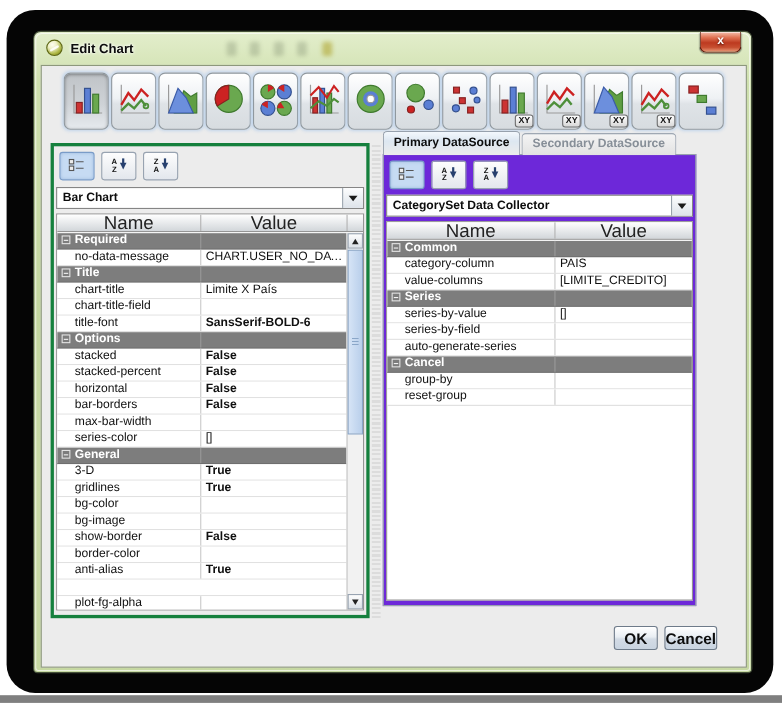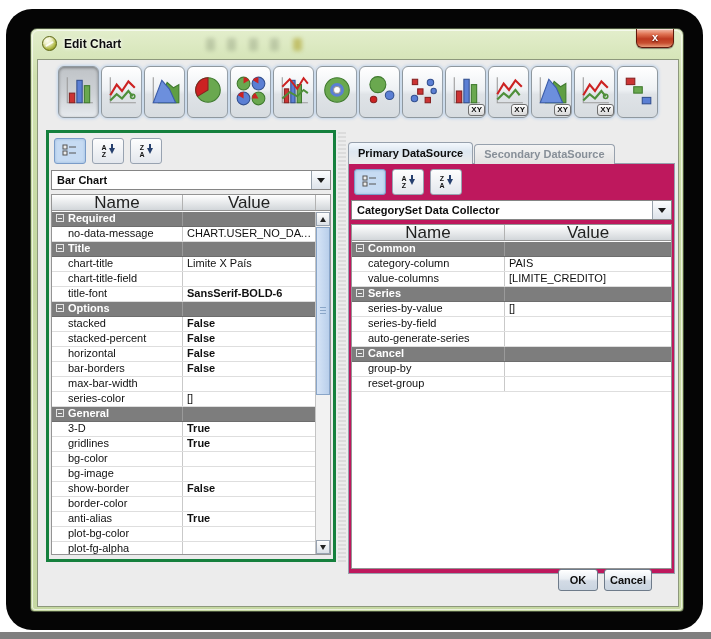--- a/index.html
+++ b/index.html
@@ -44,21 +44,21 @@
     box-shadow:inset 0 1px 3px rgba(0,0,0,.38), 0 0 3px 1px #c2d5eb; }
   .ct-btn svg { position:absolute; left:4px; top:8px; }
   .xy-badge { position:absolute; right:0px; bottom:1px; background:linear-gradient(#ffffff,#d8d8d8);
     border:1px solid #6e6e6e; border-radius:3px; font-size:8px; font-weight:bold; color:#111;
     padding:0 2px; line-height:10px; }
 
   
   .left-panel { position:absolute; left:8px; top:70px; width:290px; height:432px; border:3px solid #15803d; background:#ececec; }
   .splitter { position:absolute; left:300px; top:70px; width:8px; height:432px;
     background:repeating-linear-gradient(180deg,#ececec 0 2px,#dcdcdc 2px 4px); cursor:col-resize; }
-  .right-panel { position:absolute; left:310px; top:82px; width:327px; height:432px; }
+  .right-panel { position:absolute; left:310px; top:59px; width:285px; height:432px; }
 
   .mini-toolbar { position:absolute; left:5px; top:5px; display:flex; gap:6px; }
   .mini-btn { width:32px; height:26px; border:1px solid #98a3b1; border-radius:3px;
     background:linear-gradient(180deg,#fdfdfd,#e3e7ed); display:flex; align-items:center; justify-content:center; cursor:pointer; }
   .mini-btn.selected { background:#c6dbf3; border-color:#7a9cc8; box-shadow:inset 0 0 3px #9ab8dc; }
 
   .combobox { position:absolute; left:2px; right:2px; height:20px; border:1px solid #858585; background:#fff; cursor:pointer; }
   .cb-text { position:absolute; left:5px; top:3px; font-size:11px; font-weight:bold; color:#0d0d0d; white-space:nowrap; }
   .cb-arrow-btn { position:absolute; right:0; top:0; width:19px; height:100%;
     background:linear-gradient(180deg,#fcfdfe,#dde3ea); border-left:1px solid #98a2ac;
@@ -99,34 +99,34 @@
     background:linear-gradient(90deg,#d6e4f6,#b9cfeb); border:1px solid #89a5c8; cursor:grab; }
   .sb-thumb::after { content:''; position:absolute; left:3px; right:3px; top:50%; margin-top:-4px; height:8px;
     background:repeating-linear-gradient(180deg,#8aa6c8 0 1px,transparent 1px 3px); }
 
   
   .tabs { position:absolute; left:0; top:0; height:22px; display:flex; z-index:2; }
   .tab { font-size:11px; font-weight:bold; padding:0 9px; border:1px solid #97a1ad; border-bottom:none;
     border-radius:4px 4px 0 0; margin-right:1px; cursor:pointer; }
   .tab.active { background:linear-gradient(180deg,#f3f8fd,#dde7f1 40%,#ececec); color:#0d0d0d; line-height:21px; }
   .tab.inactive { background:linear-gradient(180deg,#f4f4f4,#e2e2e2); color:#878f98; margin-top:2px; line-height:18px; }
-  .tab-content { position:absolute; left:0; top:21px; right:0; bottom:0; border:1px solid #97a1ad; background:#be185d; }
+  .tab-content { position:absolute; left:0; top:21px; right:0; bottom:0; border:1px solid #97a1ad; background:#6d28d9; }
   .tab-content .combobox { top:36px; }
   .tab-content .prop-table { top:60px; }
   .tab-content .th-name { width:153px; } .tab-content .th-value { flex:1; border-right:none; }
   .tab-content .cell-name { width:153px; }
 
   
   .sort-ic { display:flex; align-items:center; gap:2px; }
   .sort-letters { display:flex; flex-direction:column; font-size:7px; font-weight:bold; color:#111; line-height:7px; }
   .sort-arrow { width:0; height:0; border-left:3px solid transparent; border-right:3px solid transparent; border-top:6px solid #27406e; position:relative; }
   .sort-arrow::before { content:''; position:absolute; left:-1px; top:-10px; width:2px; height:5px; background:#27406e; }
 
   
-  .dlg-btn { position:absolute; top:509px; height:22px; font-size:11px; font-weight:bold; color:#0d0d0d;
+  .dlg-btn { position:absolute; top:509px; height:22px; font-size:14px; font-weight:bold; color:#0d0d0d;
     border:1px solid #6e7b8a; border-radius:3px; cursor:pointer;
     background:linear-gradient(180deg,#ffffff,#e9eef3 45%,#d3dbe5 55%,#c9d4e0);
     box-shadow:inset 0 1px 0 #fff; font-family:"Liberation Sans",sans-serif; }
   .btn-ok { right:80px; width:40px; }
   .btn-cancel { right:26px; width:48px; }
 </style>
 </head>
 <body>
 
 <div class="shadow-frame"></div>
@@ -387,21 +387,20 @@
             </div>
             <div class="trow row-prop">
               <div class="cell-name"><span class="minus-box"></span><span>border-color</span></div>
               <div class="cell-value"></div>
             </div>
             <div class="trow row-prop">
               <div class="cell-name"><span class="minus-box"></span><span>anti-alias</span></div>
               <div class="cell-value bold">True</div>
             </div>
             <div class="trow row-prop">
-              <div class="cell-name"><span class="minus-box"></span><span>plot-bg-color</span></div>
               <div class="cell-value"></div>
             </div>
             <div class="trow row-prop">
               <div class="cell-name"><span class="minus-box"></span><span>plot-fg-alpha</span></div>
             </div>
         </div>
         <div class="vscroll">
           <div class="sb-btn sb-up">
               <span class="tri-up-s"></span>
             </div>

